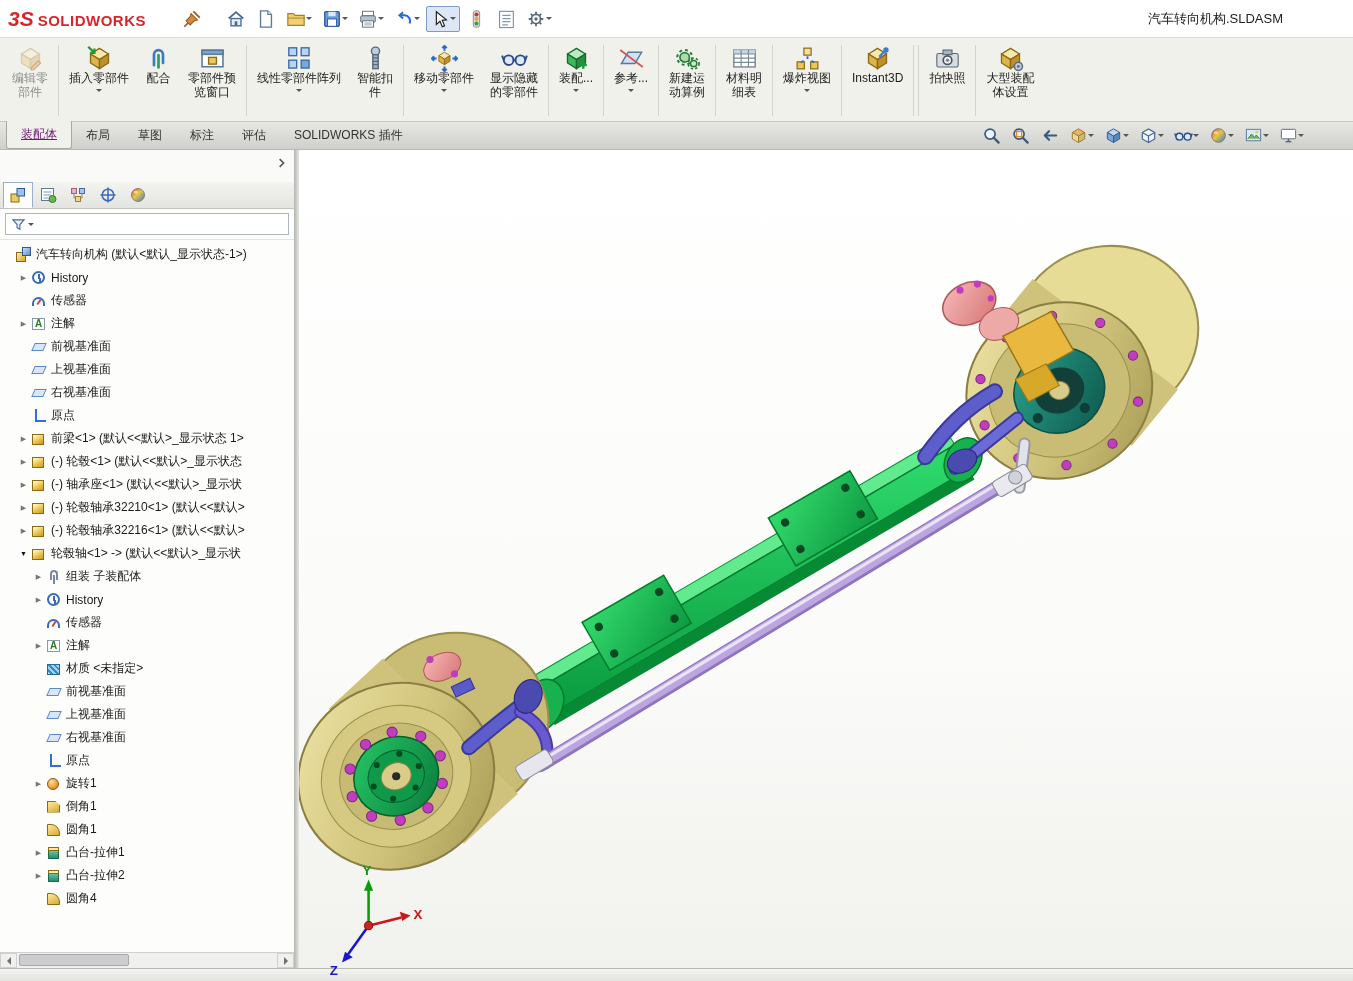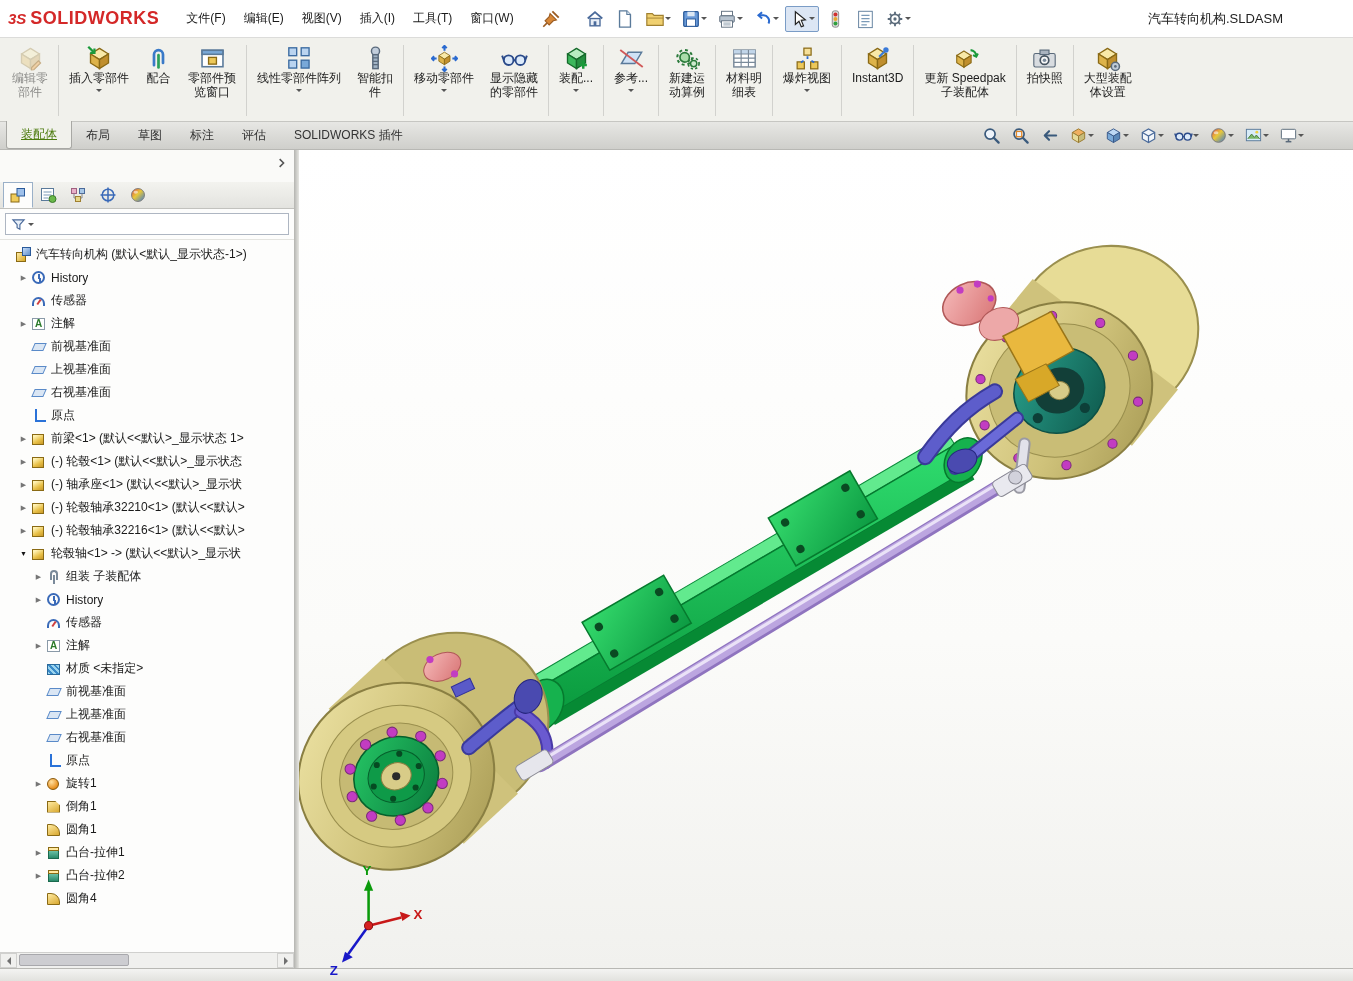--- a/index.html
+++ b/index.html
@@ -6,42 +6,42 @@
     font-family:"Liberation Sans",sans-serif;font-size:12px;background:#fff;color:#1a1a1a;}
   *{box-sizing:border-box;}
   .icn{display:inline-flex;align-items:center;justify-content:center;}
   .icn svg{width:20px;height:20px;}
   .icn.big svg{width:27px;height:27px;}
   .caret{width:0;height:0;border:3.5px solid transparent;border-top-color:#555;margin-top:3px;flex:none;}
 
   
   .topbar{height:38px;display:flex;align-items:center;background:#fff;border-bottom:1px solid #dcdcda;padding:0 8px;}
   .logo{display:flex;align-items:baseline;gap:4px;margin-right:18px;flex:none;}
-  .logo-mark{color:#d42828;font-weight:bold;font-style:italic;font-size:15px;text-align:center;}
-  .logo-text{color:#d42828;font-weight:bold;font-size:18px;letter-spacing:.5px;}
+  .logo-mark{color:#d42828;font-weight:bold;font-style:italic;font-size:21px;text-align:center;}
+  .logo-text{color:#d42828;font-weight:bold;font-size:15px;letter-spacing:.5px;}
   #menus{display:flex;align-items:center;}
   .menu-item{padding:5px 9px;cursor:default;border-radius:2px;}
   #topicons{display:flex;align-items:center;margin-left:14px;gap:2px;}
   .tbtn{display:flex;align-items:center;padding:2px 3px;border:1px solid transparent;border-radius:2px;}
   .tbtn.pressed{background:#dce6f4;border-color:#7a9cc6;}
   .tbtn:first-child{margin-right:14px;}
   .doc-title{margin-left:auto;margin-right:62px;font-size:13px;color:#222;}
 
   
   .ribbon{height:84px;background:#f1f1ec;display:flex;align-items:stretch;padding:3px 4px 1px;border-bottom:1px solid #c6c6c2;}
   .rbtn{display:flex;flex-direction:column;align-items:center;padding:3px 7px 1px;border:1px solid transparent;border-radius:2px;}
   .rbtn.disabled{opacity:.5;}
   .rlabel{margin-top:0;text-align:center;white-space:pre-line;line-height:13.5px;font-size:12px;color:#1c1c1c;}
   .rsep{width:1px;background:#d2d2ce;margin:4px 2px;flex:none;}
 
   
   .tabrow{height:28px;background:linear-gradient(#e7e7e4,#cfcfcb);display:flex;align-items:stretch;border-bottom:1px solid #b8b8b4;}
   #tabs{display:flex;align-items:stretch;margin-left:6px;}
   .tab{padding:5px 14px 0;color:#333;cursor:default;}
-  .tab.active{background:#f1f1ec;border:1px solid #a8a8a4;border-top:none;border-radius:0 0 3px 3px;margin-top:-1px;color:#4d7c0f;text-decoration:underline;}
+  .tab.active{background:#f1f1ec;border:1px solid #a8a8a4;border-top:none;border-radius:0 0 3px 3px;margin-top:-1px;color:#701a75;text-decoration:underline;}
   #viewtools{display:flex;align-items:center;margin-left:auto;margin-right:46px;gap:4px;}
   .vbtn{display:flex;align-items:center;padding:1px 2px;border:1px solid transparent;border-radius:2px;}
   .vbtn .icn svg{width:19px;height:19px;}
 
   
   .main{display:flex;height:818px;}
   .panel{width:294px;background:#fafaf8;display:flex;flex-direction:column;padding-top:32px;position:relative;}
   .paneltabs{height:27px;display:flex;align-items:stretch;background:linear-gradient(#f3f3ef,#e3e3df);border-bottom:1px solid #c2c2be;padding-left:3px;position:relative;}
   .ptab{width:30px;display:flex;align-items:center;justify-content:center;border:1px solid transparent;}
   .ptab.active{background:#fdfdfc;border-color:#9ab0c8;border-bottom-color:#fdfdfc;}
@@ -105,28 +105,20 @@
         <stop offset="1" stop-color="#3878d8"></stop>
     </linearGradient>
   </defs>
 </svg>
 
 <div class="topbar">
   <div class="logo">
     <span class="logo-mark">3S</span>
     <span class="logo-text">SOLIDWORKS</span>
   </div>
-  <nav id="menus">
-      <div class="menu-item">文件(F)</div>
-      <div class="menu-item">编辑(E)</div>
-      <div class="menu-item">视图(V)</div>
-      <div class="menu-item">插入(I)</div>
-      <div class="menu-item">工具(T)</div>
-      <div class="menu-item">窗口(W)</div>
-    </nav>
   <div id="topicons">
       <div class="tbtn">
         <span class="icn">
           <svg viewBox="0 0 22 22">
             <path d="M12.5 2.5 19.5 9.5" stroke="#9a5a20" stroke-width="2"></path>
             <path d="M10 5 17 12 13.5 13 9 17.5 4.5 13 9 8.5Z" fill="#d88838" stroke="#9a5a20" stroke-width="1.2"></path>
             <path d="M6.5 15.5 2.5 19.5" stroke="#9a5a20" stroke-width="1.8"></path>
           </svg>
         </span>
       </div>
@@ -406,37 +398,20 @@
           <path d="M4 8 12 3 20 8 12 13Z" fill="#f8e9a8" stroke="#8a6a16" stroke-width="1.2" stroke-linejoin="round"></path>
           <path d="M4 8 12 13 12 21 4 16Z" fill="#ddb34a" stroke="#8a6a16" stroke-width="1.2"></path>
           <path d="M12 13 20 8 20 16 12 21Z" fill="#c08f2e" stroke="#8a6a16" stroke-width="1.2"></path>
           <circle cx="19.5" cy="4.5" r="2.4" fill="#3a7ad8"></circle>
           <path d="M17.8 6.2 13.5 10.5" stroke="#3a7ad8" stroke-width="2"></path>
         </svg>
       </span>
       <span class="rlabel">Instant3D</span>
     </div>
     <div class="rsep"></div>
-    <div class="rbtn">
-      <span class="icn big">
-        <svg viewBox="0 0 24 24">
-          <g transform="translate(1,3) scale(.8)">
-            <path d="M4 8 12 3 20 8 12 13Z" fill="#f8e9a8" stroke="#8a6a16" stroke-width="1.2" stroke-linejoin="round"></path>
-            <path d="M4 8 12 13 12 21 4 16Z" fill="#ddb34a" stroke="#8a6a16" stroke-width="1.2"></path>
-            <path d="M12 13 20 8 20 16 12 21Z" fill="#c08f2e" stroke="#8a6a16" stroke-width="1.2"></path>
-          </g>
-          <g fill="none" stroke="#1a9a3a" stroke-width="1.9">
-            <path d="M16.5 4.5 a5.5 5.5 0 0 1 5 5.5"></path>
-            <path d="M23 7.5 21.5 10.3 18.7 9"></path>
-          </g>
-        </svg>
-      </span>
-      <span class="rlabel">更新 Speedpak
-子装配体</span>
-    </div>
     <div class="rsep"></div>
     <div class="rbtn">
       <span class="icn big">
         <svg viewBox="0 0 24 24">
           <rect x="2.5" y="7.5" width="19" height="12" rx="1.5" fill="#d8dce0" stroke="#5a6a7a"></rect>
           <rect x="8" y="4.5" width="8" height="4" fill="#aab4c0" stroke="#5a6a7a"></rect>
           <circle cx="12" cy="13.5" r="3.8" fill="#f8f8f8" stroke="#45525f" stroke-width="1.5"></circle>
           <circle cx="12" cy="13.5" r="1.6" fill="#7a8a9a"></circle>
         </svg>
       </span>

